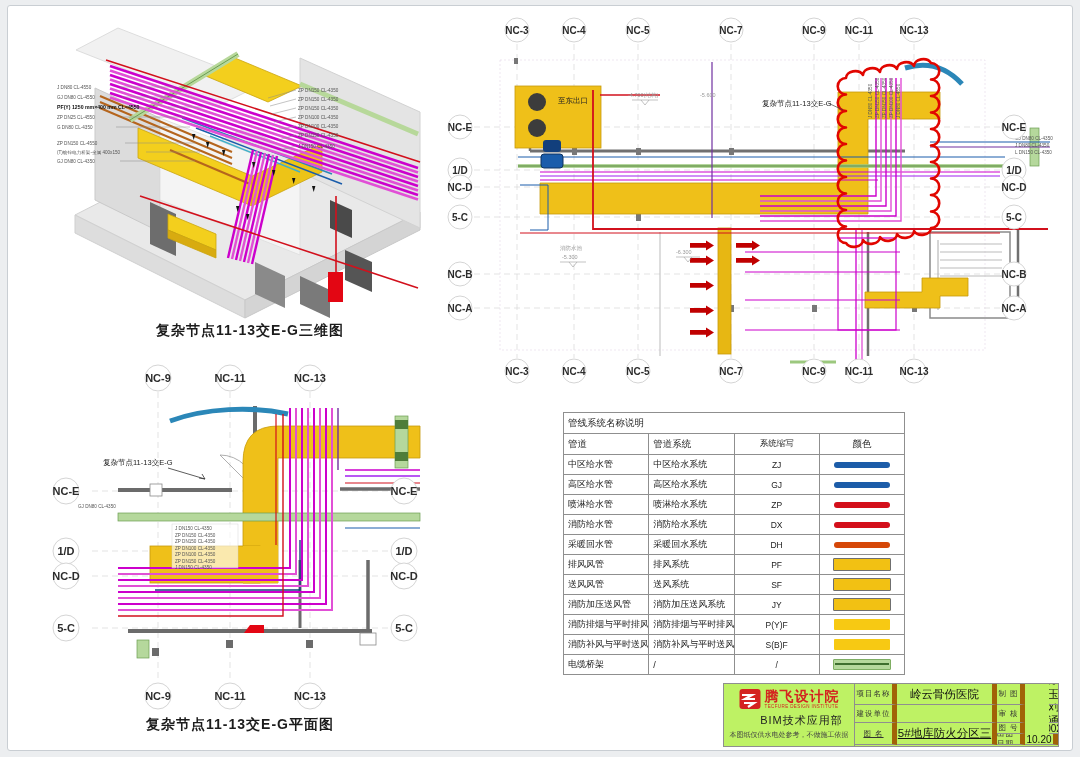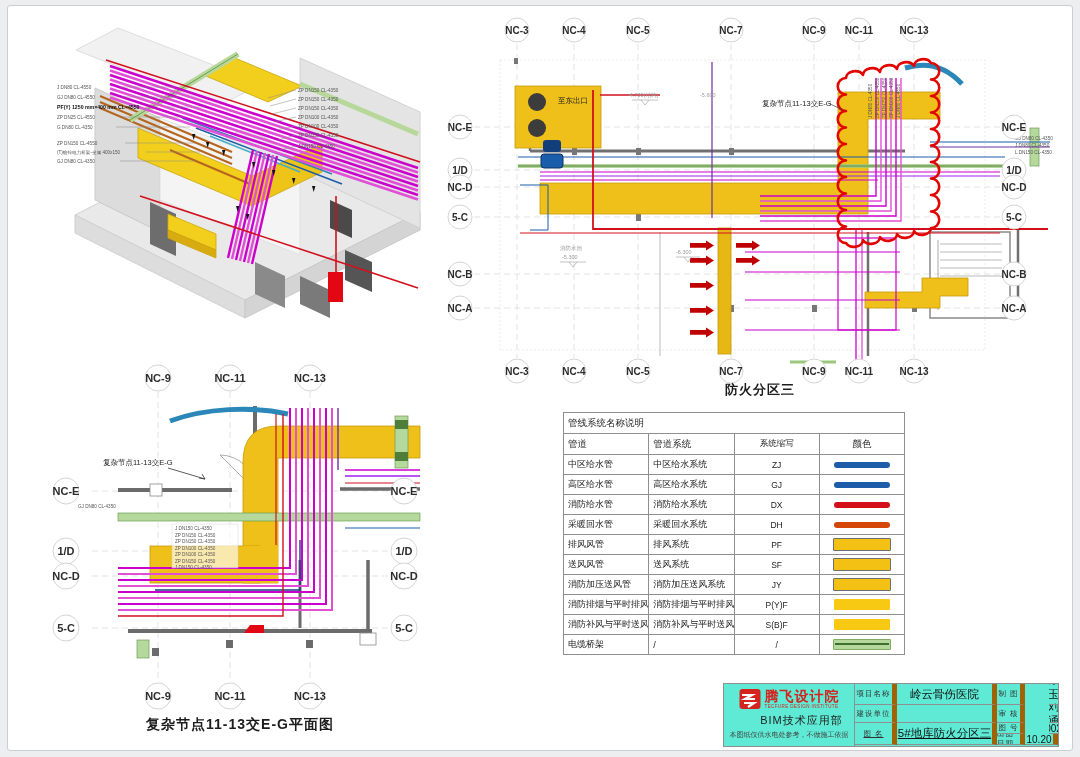--- a/index.html
+++ b/index.html
@@ -19,21 +19,21 @@
   #legend td.c1{width:116px;} #legend td.c2{width:116px;}
   #legend td.c3{width:50px;text-align:center;font-size:8.5px;}
   #legend td.c4{width:52px;text-align:center;}
   .sw{display:inline-block;width:56px;height:6px;border-radius:3px;vertical-align:middle;}
   .sw[data-style="duct"]{height:11px;border:1.5px solid #6f6f6f;border-radius:1px;}
   .sw[data-style="duct-plain"]{height:11px;border-radius:1px;}
   .sw[data-style="tray"]{height:9px;border:1px solid #7fae63;position:relative;border-radius:1px;}
   .sw[data-style="tray"]::after{content:"";position:absolute;left:1px;right:1px;top:3.2px;height:1.6px;background:#3f6f2f;}
   
   #tblock{position:absolute;left:723px;top:683px;width:334px;height:62px;display:flex;
-          border:1px solid #8f8f8f;background:#5eead4;}
+          border:1px solid #8f8f8f;background:#bef264;}
   #tb-left{width:130px;border-right:1px solid #8f8f8f;display:flex;flex-direction:column;align-items:center;}
   .logo-row{display:flex;align-items:center;gap:4px;margin-top:4px;}
   .logo-txt{display:flex;flex-direction:column;line-height:1;}
   .logo-cn{color:#d42420;font-size:14px;font-weight:700;letter-spacing:1px;}
   .logo-en{color:#d42420;font-size:4.5px;letter-spacing:.4px;margin-top:1.5px;}
   .dept{font-size:11px;color:#222;margin-top:3px;letter-spacing:1px;margin-left:25px;}
   .disclaimer{font-size:7px;color:#444;margin-top:2px;white-space:nowrap;}
   #tb-grid{flex:1;display:grid;grid-template-columns:42px 100px 28px 33px;
            grid-template-rows:21px 18px 11px 11px;}
   #tb-grid>div{border-right:5px solid #a16207;border-bottom:1px solid #8f8f8f;
@@ -168,20 +168,21 @@
     <g>
       <text class="micro" x="298" y="92">ZP DN150 CL-4350</text>
       <text class="micro" x="298" y="101">ZP DN150 CL-4350</text>
       <text class="micro" x="298" y="110">ZP DN150 CL-4350</text>
       <text class="micro" x="298" y="119">ZP DN100 CL-4350</text>
       <text class="micro" x="298" y="128">ZP DN100 CL-4350</text>
       <text class="micro" x="298" y="137">ZP DN150 CL-4350</text>
       <text class="micro" x="298" y="148">J DN150 CL-4350</text>
     </g>
   </svg>
+  <div class="abs caption" style="left:120px;top:322px;width:260px">复杂节点11-13交E-G三维图</div>
 
   <svg class="abs" style="left:445px;top:12px" width="615" height="392" viewBox="445 12 615 392">
 
     <g stroke="#d7d7d7" stroke-width="0.7" stroke-dasharray="6 4">
       <line x1="517" y1="44" x2="517" y2="358"></line>
         <line x1="574" y1="44" x2="574" y2="358"></line>
       <line x1="638" y1="44" x2="638" y2="358"></line>
         <line x1="731" y1="44" x2="731" y2="358"></line>
       <line x1="814" y1="44" x2="814" y2="358"></line>
         <line x1="859" y1="44" x2="859" y2="358"></line>
@@ -362,21 +363,20 @@
         <text x="460" y="312">NC-A</text>
         <text x="1014" y="131">NC-E</text>
         <text x="1014" y="174">1/D</text>
         <text x="1014" y="191">NC-D</text>
         <text x="1014" y="221">5-C</text>
         <text x="1014" y="278">NC-B</text>
         <text x="1014" y="312">NC-A</text>
       </g>
     </g>
   </svg>
-  <div class="abs caption" style="left:650px;top:381px;width:220px;font-size:13px">防火分区三</div>
 
   <svg class="abs" style="left:38px;top:358px" width="402" height="355" viewBox="38 358 402 355">
     <g stroke="#d7d7d7" stroke-width="0.7" stroke-dasharray="6 4">
       <line x1="158" y1="392" x2="158" y2="682"></line>
         <line x1="230" y1="392" x2="230" y2="682"></line>
       <line x1="310" y1="392" x2="310" y2="682"></line>
       <line x1="92" y1="491" x2="398" y2="491"></line>
         <line x1="92" y1="551" x2="398" y2="551"></line>
       <line x1="92" y1="576" x2="398" y2="576"></line>
         <line x1="92" y1="628" x2="398" y2="628"></line>
@@ -506,20 +506,26 @@
       <td class="c1">中区给水管</td>
           <td class="c2">中区给水系统</td>
       <td class="c3">ZJ</td>
       <td class="c4"><span class="sw" data-style="line" style="background: rgb(28, 92, 168);"></span></td>
         </tr>
     <tr>
       <td class="c1">高区给水管</td>
           <td class="c2">高区给水系统</td>
       <td class="c3">GJ</td>
       <td class="c4"><span class="sw" data-style="line" style="background: rgb(28, 92, 168);"></span></td>
+        </tr>
+    <tr>
+      <td class="c1">喷淋给水管</td>
+          <td class="c2">喷淋给水系统</td>
+      <td class="c3">ZP</td>
+      <td class="c4"><span class="sw" data-style="line" style="background: rgb(211, 15, 26);"></span></td>
         </tr>
     <tr>
       <td class="c1">消防给水管</td>
           <td class="c2">消防给水系统</td>
       <td class="c3">DX</td>
       <td class="c4"><span class="sw" data-style="line" style="background: rgb(211, 15, 26);"></span></td>
         </tr>
     <tr>
       <td class="c1">采暖回水管</td>
           <td class="c2">采暖回水系统</td>

